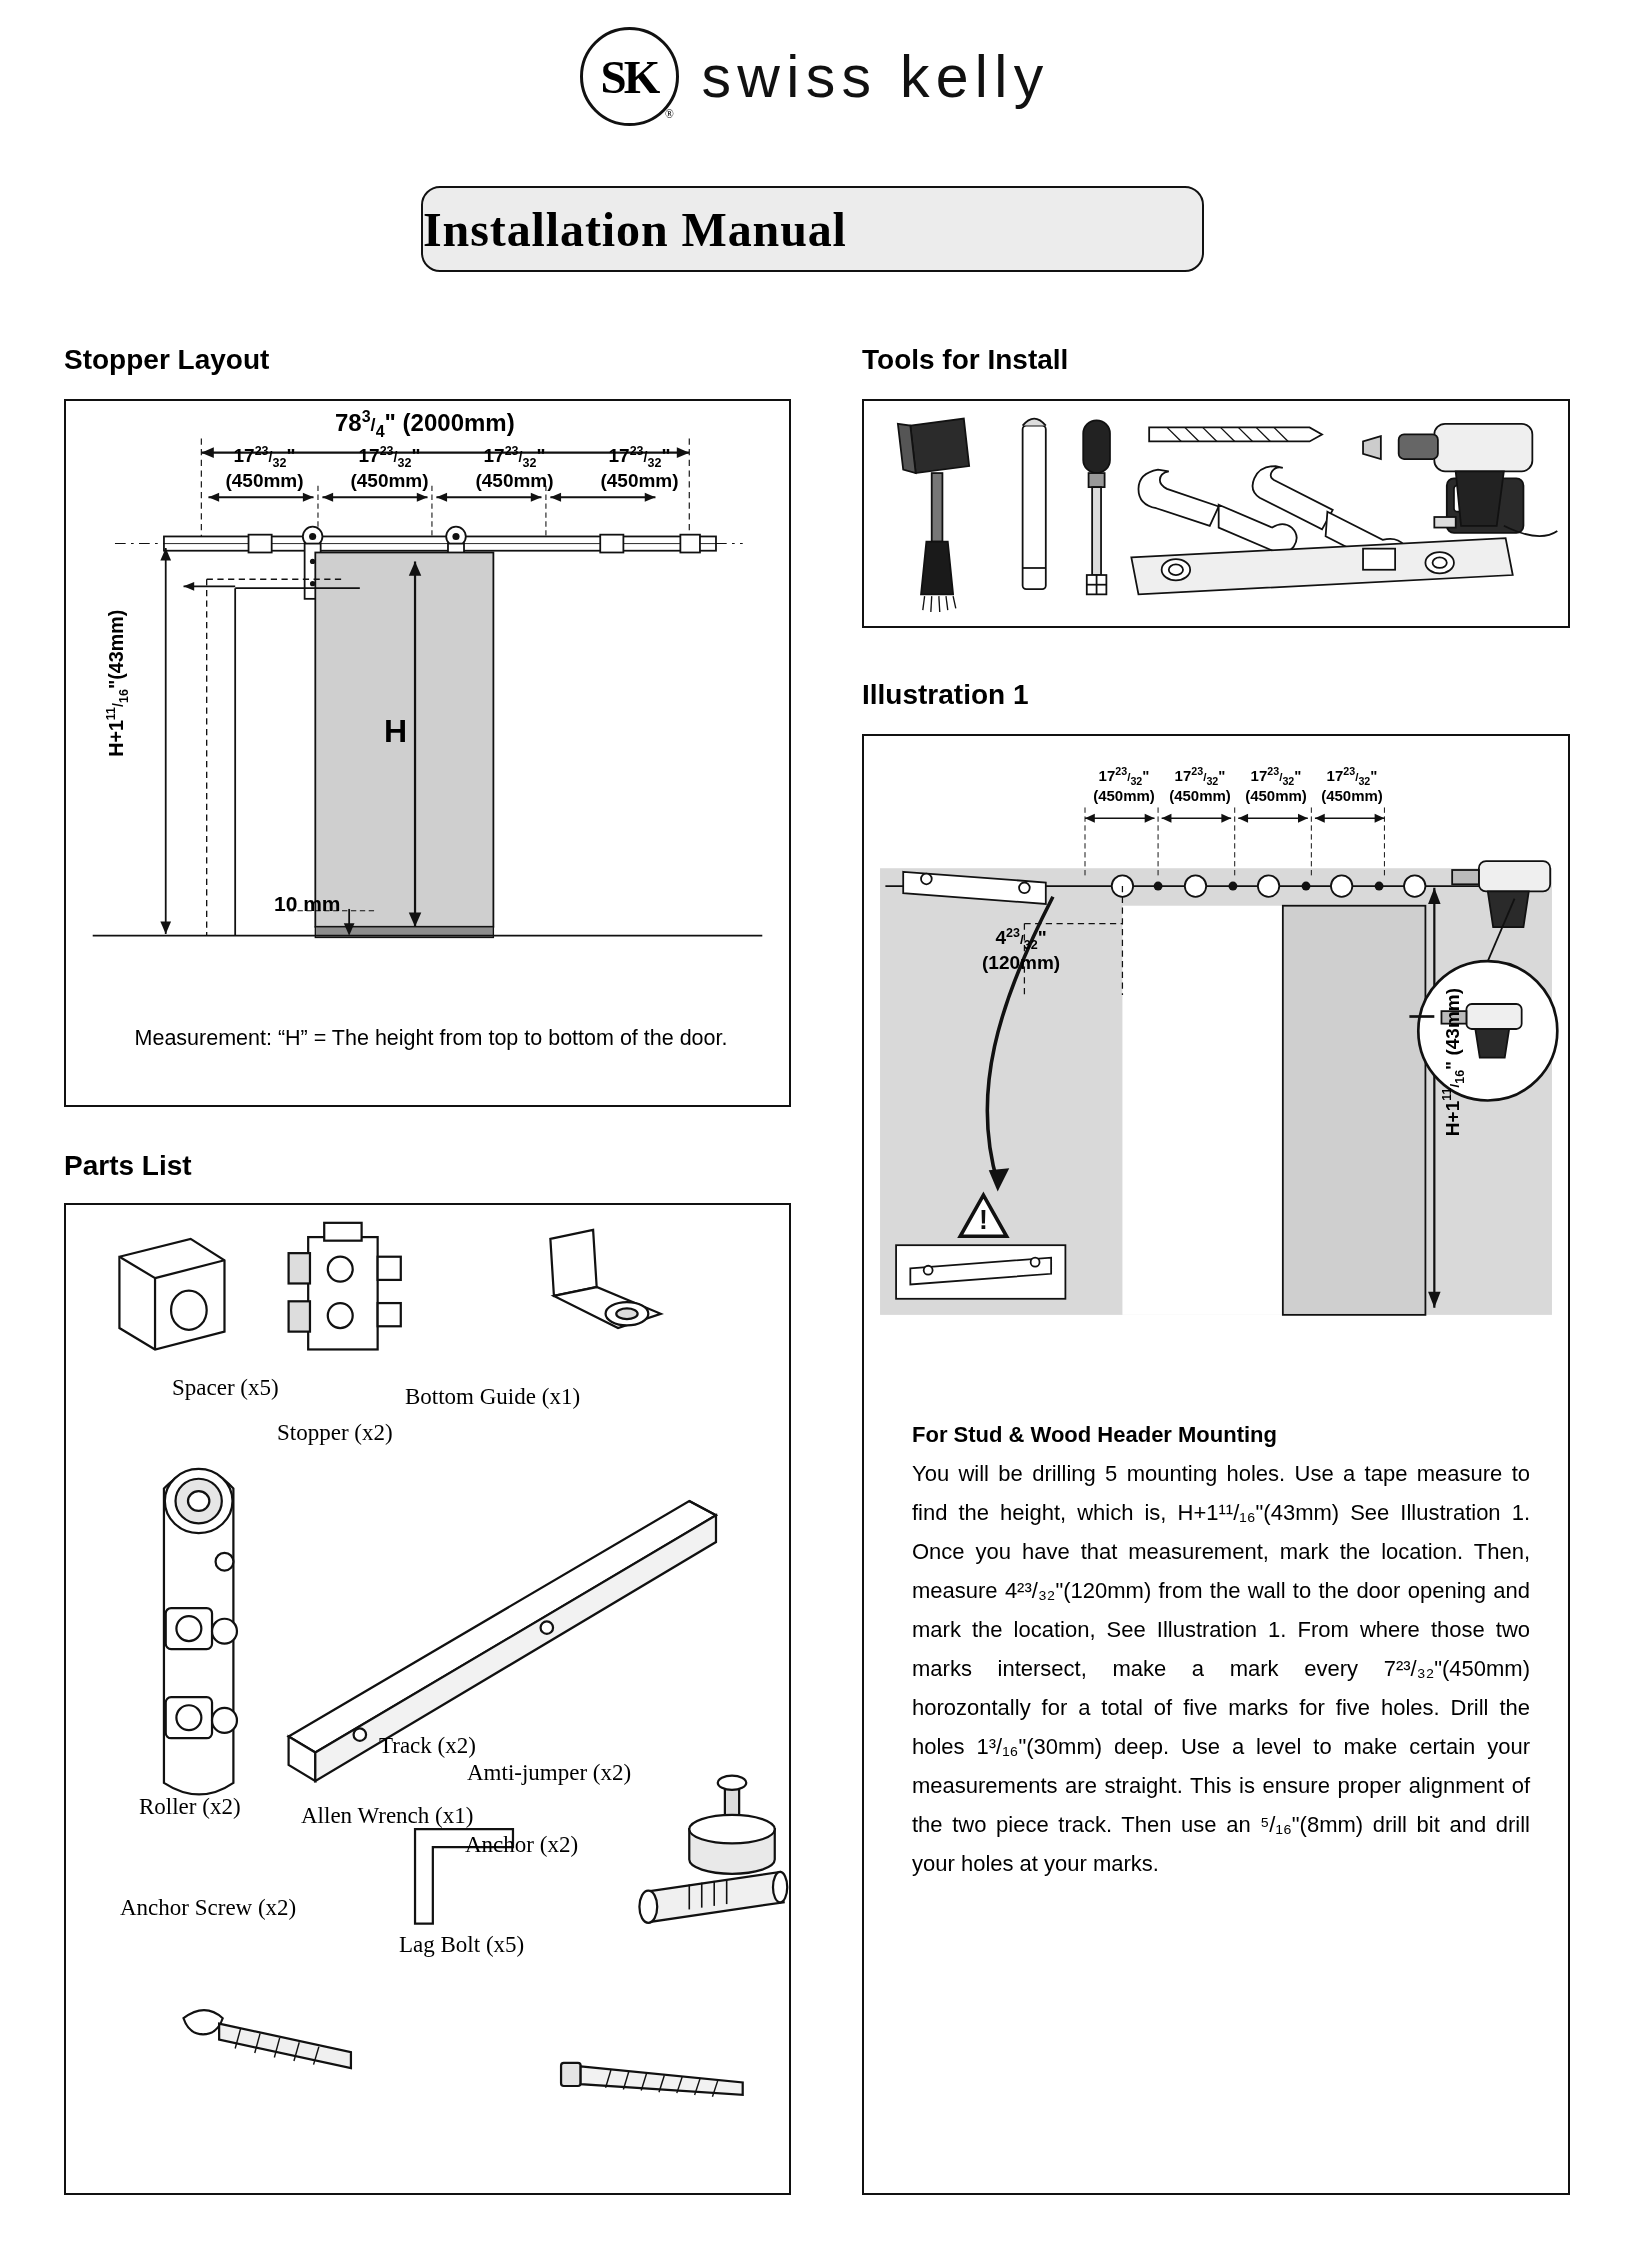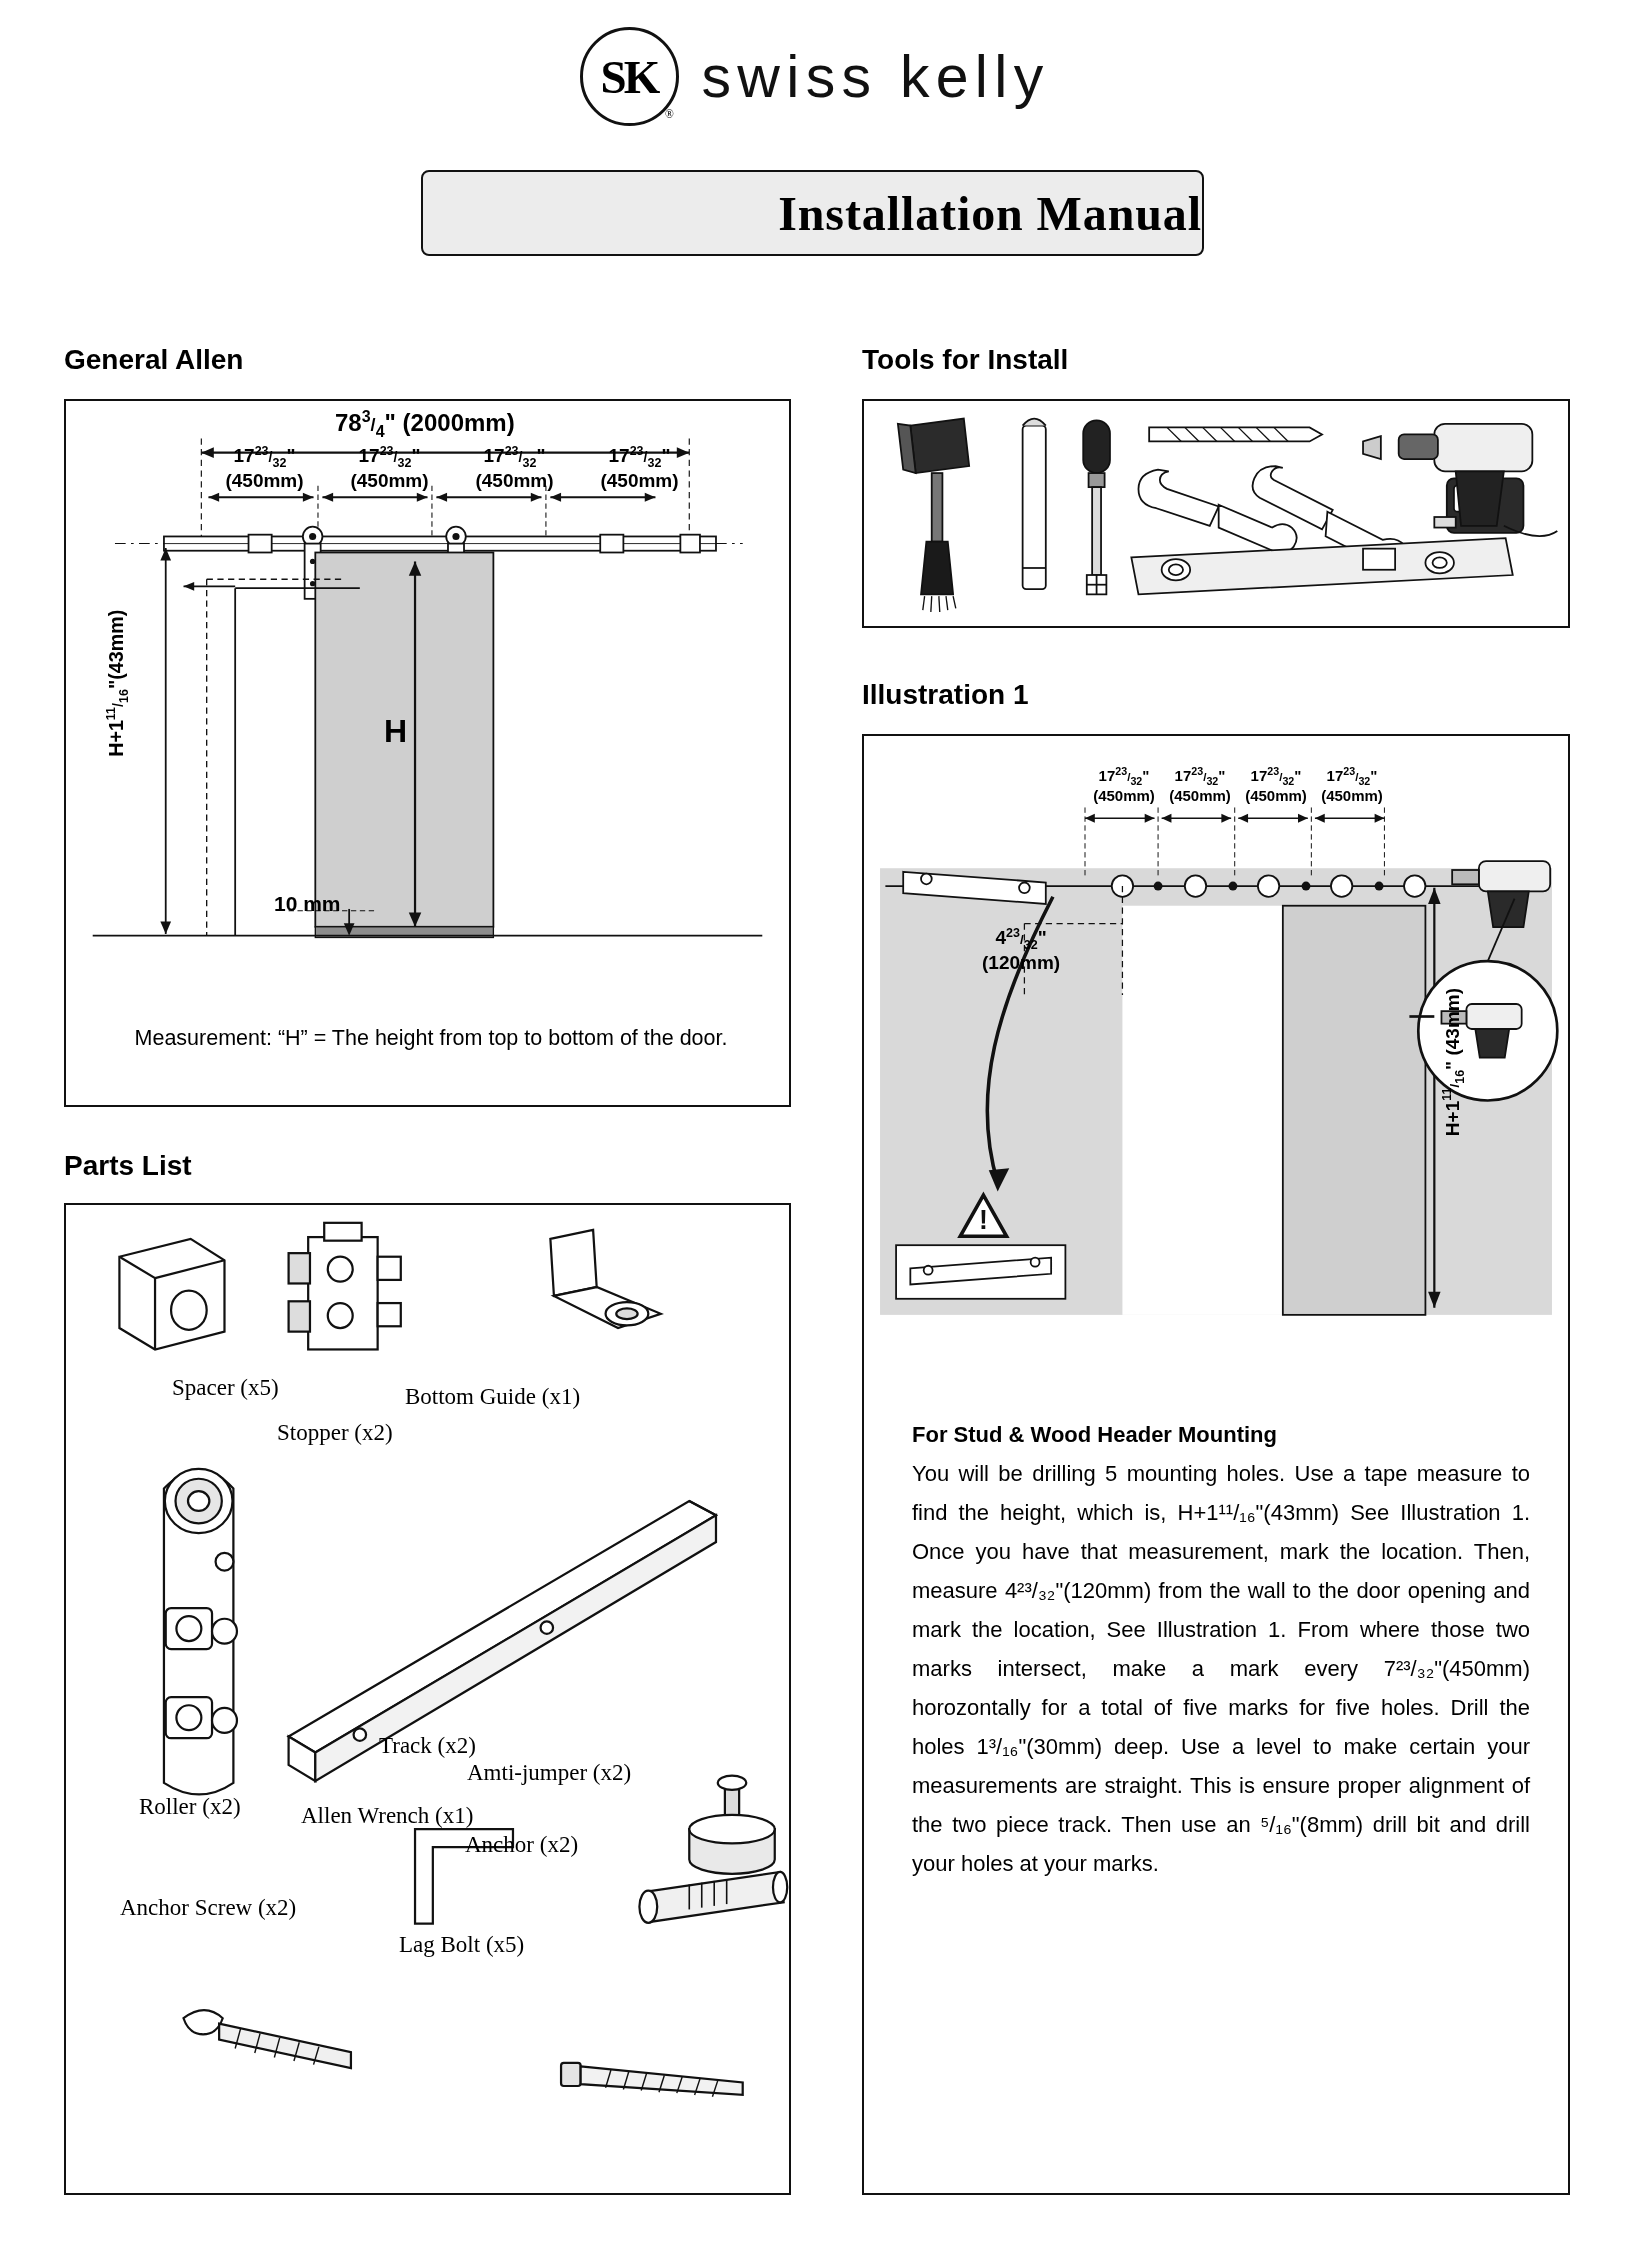--- a/index.html
+++ b/index.html
@@ -5,21 +5,21 @@
   html,body{margin:0;padding:0;background:#fff;}
   body{width:1629px;height:2265px;font-family:"Liberation Sans",sans-serif;color:#000;position:relative;overflow:hidden;}
   .page{position:relative;width:1629px;height:2265px;}
 
   
   .brand{position:absolute;left:0;right:0;top:27px;display:flex;align-items:center;justify-content:center;gap:23px;}
   .brand-mark{width:93px;height:93px;border:3.6px solid #111;border-radius:50%;display:flex;align-items:center;justify-content:center;font-family:"Liberation Serif",serif;font-size:47px;font-weight:700;letter-spacing:-2.7px;position:relative;}
   .brand-mark .reg{position:absolute;right:1.8px;bottom:1.8px;font-size:11.6px;font-weight:400;letter-spacing:0;}
   .brand-name{font-family:"Liberation Sans",sans-serif;font-size:59px;letter-spacing:6.3px;font-weight:400;color:#111;text-align:center;}
 
-  .title-wrap{position:absolute;left:421px;top:170px;width:779px;height:82px;border:2.7px solid #111;border-radius:8px;background:#ececec;display:flex;align-items:center;justify-content:flex-end;}
+  .title-wrap{position:absolute;left:421px;top:186px;width:779px;height:82px;border:2.7px solid #111;border-radius:19px;background:#ececec;display:flex;align-items:center;justify-content:flex-start;}
   .title-wrap h1{margin:0;font-family:"Liberation Serif",serif;font-size:48px;font-weight:700;letter-spacing:0.9px;}
 
   
   .sec-h{position:absolute;font-size:28px;font-weight:700;font-family:"Liberation Sans",sans-serif;}
 
   
   .box{position:absolute;border:2.7px solid #111;background:#fff;box-sizing:border-box;}
 
   
   #gl-box{left:64px;top:399px;width:727px;height:708px;}
@@ -48,21 +48,21 @@
       <span>SK</span>
       <span class="reg">®</span>
     </div>
     <div class="brand-name">swiss kelly</div>
   </div>
 
   <div class="title-wrap">
     <h1>Installation  Manual</h1>
   </div>
 
-  <div class="sec-h" style="left:64px;top:344px;">General Allen</div>
+  <div class="sec-h" style="left:64px;top:344px;">Stopper Layout</div>
   <div class="sec-h" style="left:64px;top:1150px;">Parts List</div>
   <div class="sec-h" style="left:862px;top:344px;">Tools for Install</div>
   <div class="sec-h" style="left:862px;top:679px;">Illustration 1</div>
 
   <div class="box" id="gl-box">
     <svg class="svgfull" viewBox="0 0 812 790" preserveAspectRatio="none">
 
       <line x1="152" y1="58" x2="700" y2="58" stroke="#111" stroke-width="2.5"></line>
       <polygon points="152,58 166,52 166,64" fill="#111"></polygon>
       <polygon points="700,58 686,52 686,64" fill="#111"></polygon>

